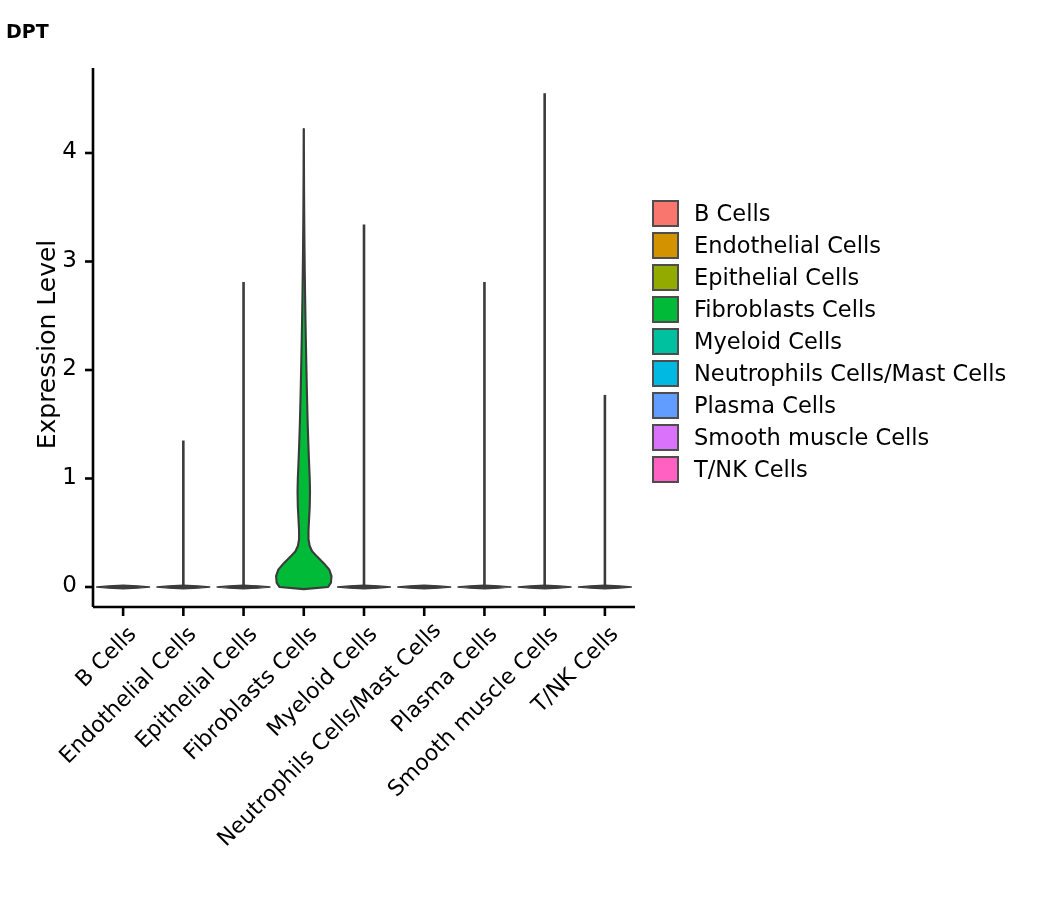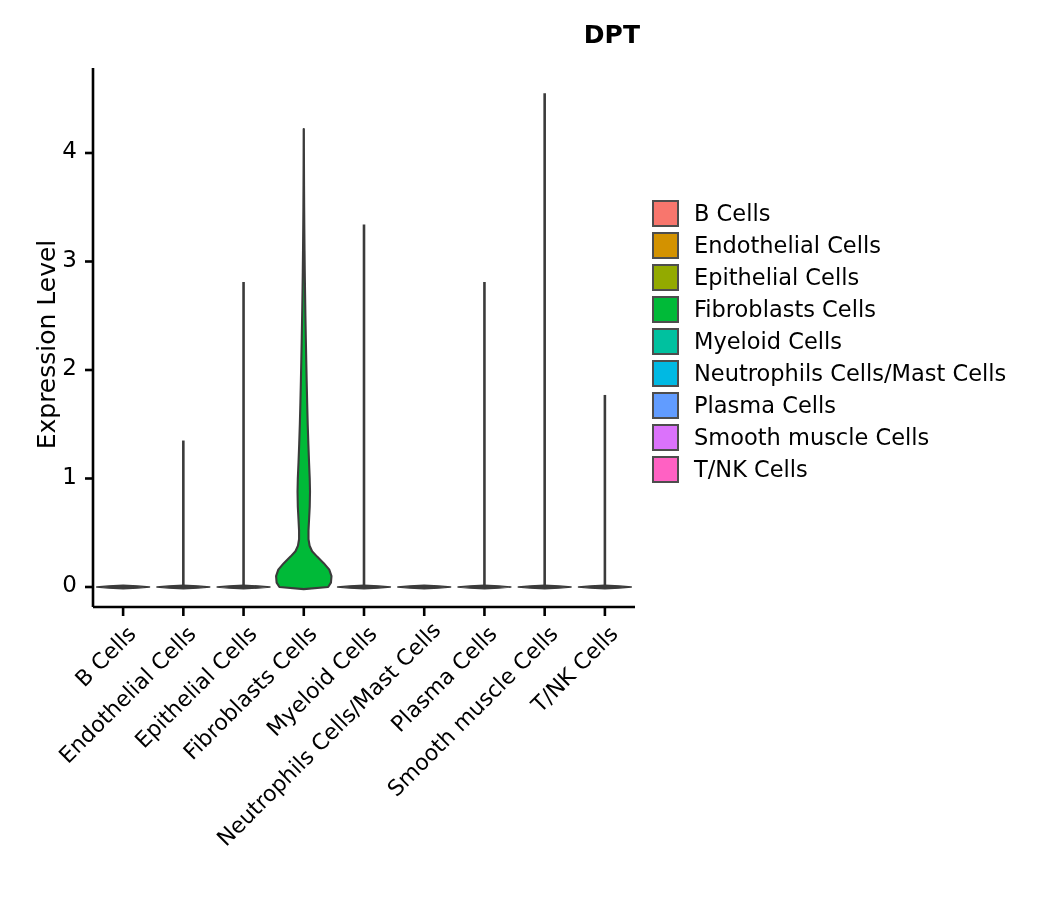--- a/index.html
+++ b/index.html
@@ -51,25 +51,26 @@
     color: #000000;
     font-family: "DejaVu Sans", sans-serif;
     white-space: nowrap;
     line-height: 1;
   }
   .fig-title {
     position: absolute;
     left: 0px;
     top: 20px;
     width: 640px;
-    text-align: right;
-    font-size: 25px;
+    text-align: left;
+    font-size: 19px;
     font-weight: bold;
     color: #000000;
     font-family: "DejaVu Sans", sans-serif;
+    padding-left: 6px;
   }
   .ylabel {
     position: absolute;
     left: -154px;
     top: 330px;
     width: 400px;
     text-align: center;
     font-size: 25px;
     color: #000000;
     transform: rotate(-90deg);

